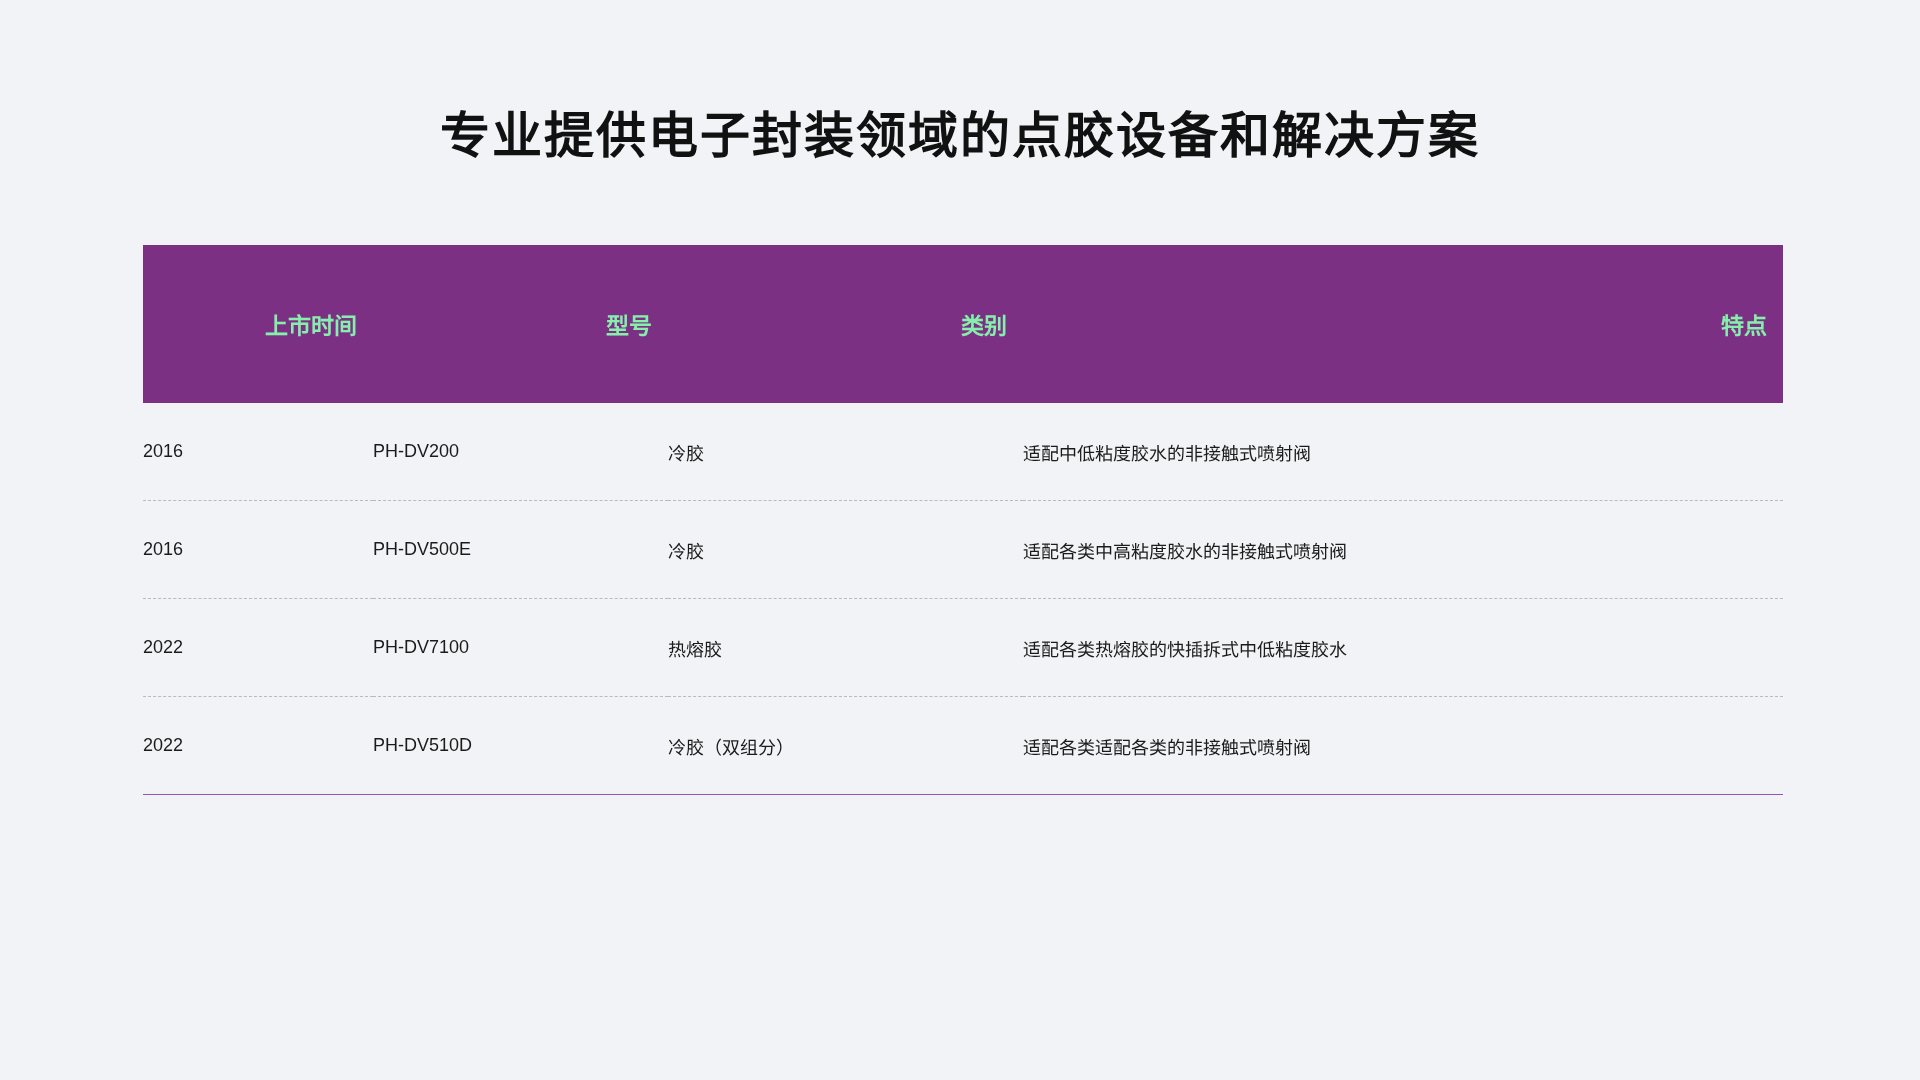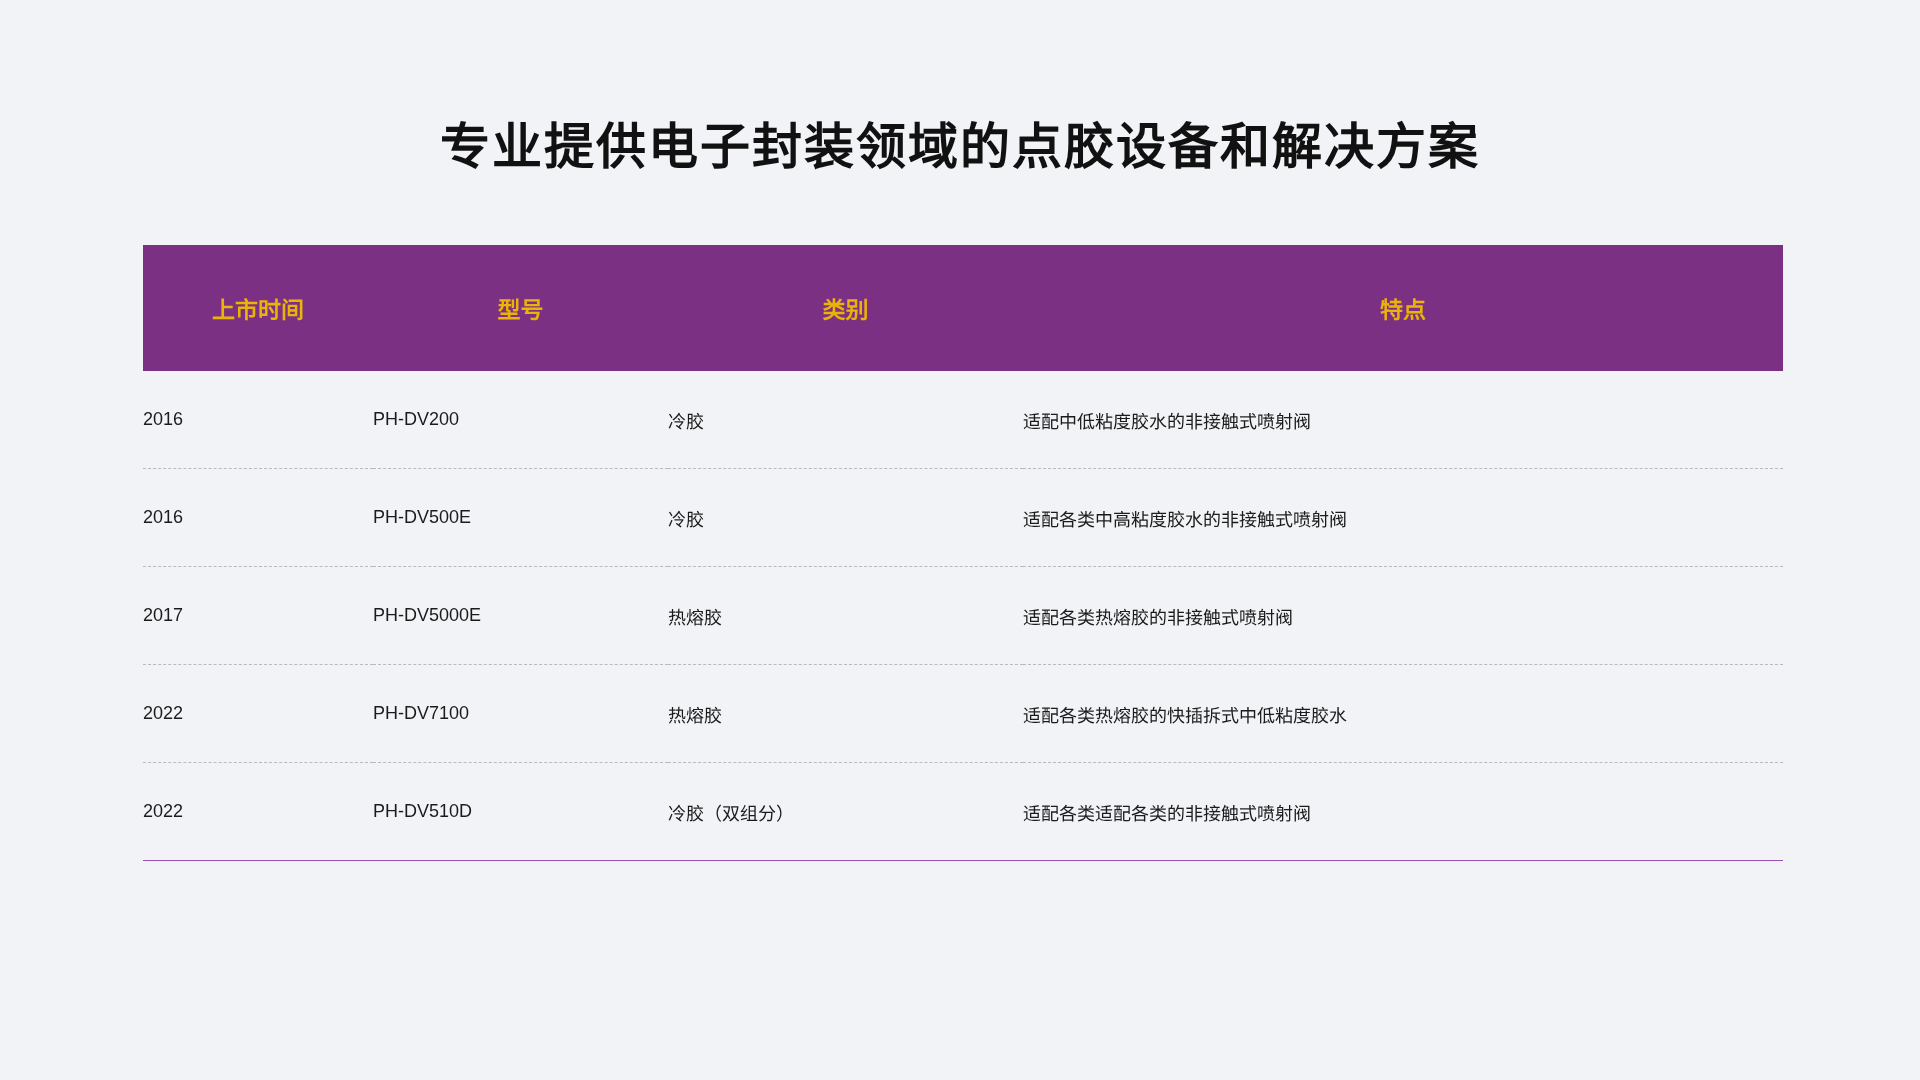--- a/index.html
+++ b/index.html
@@ -15,21 +15,21 @@
     position: relative;
     width: 1920px;
     height: 1080px;
     background: #f2f3f7;
     box-sizing: border-box;
     overflow: hidden;
   }
 
   .title {
     position: absolute;
-    top: 106px;
+    top: 95px;
     left: 0;
     width: 1920px;
     text-align: center;
     font-size: 50px;
     font-weight: bold;
     letter-spacing: 2px;
     color: #111111;
     white-space: nowrap;
   }
 
@@ -41,25 +41,25 @@
   }
 
   table.spec-table {
     width: 1640px;
     border-collapse: collapse;
     table-layout: fixed;
   }
 
   table.spec-table thead th {
     background: #7b3084;
-    color: #eab308;
+    color: #86efac;
     font-size: 23px;
     font-weight: bold;
-    text-align: center;
-    padding: 0;
+    text-align: right;
+    padding: 16px;
     height: 126px;
     vertical-align: middle;
   }
 
   
   col.c-year  { width: 230px; }
   col.c-model { width: 295px; }
   col.c-type  { width: 355px; }
   col.c-feat  { width: 760px; }
 
@@ -122,26 +122,20 @@
             <td class="t-type">冷胶</td>
             <td class="t-feat"><span>适配</span><b>中低粘度胶水</b><span>的非接触式喷射阀</span></td>
           </tr>
           <tr>
             <td class="t-year">2016</td>
             <td class="t-model">PH-DV500E</td>
             <td class="t-type">冷胶</td>
             <td class="t-feat"><span>适配各类</span><b>中高粘度胶水</b><span>的非接触式喷射阀</span></td>
           </tr>
           <tr>
-            <td class="t-year">2017</td>
-            <td class="t-model">PH-DV5000E</td>
-            <td class="t-type">热熔胶</td>
-            <td class="t-feat"><span>适配各类</span><b>热熔胶</b><span>的非接触式喷射阀</span></td>
-          </tr>
-          <tr>
             <td class="t-year">2022</td>
             <td class="t-model">PH-DV7100</td>
             <td class="t-type">热熔胶</td>
             <td class="t-feat"><span>适配各类</span><b>热熔胶的快插拆式</b><span>中低粘度胶水</span></td>
           </tr>
           <tr class="pre-last-row">
             <td class="t-year">2022</td>
             <td class="t-model">PH-DV510D</td>
             <td class="t-type">冷胶（双组分）</td>
             <td class="t-feat"><span>适配各类</span><b>适配各类</b><span>的非接触式喷射阀</span></td>

